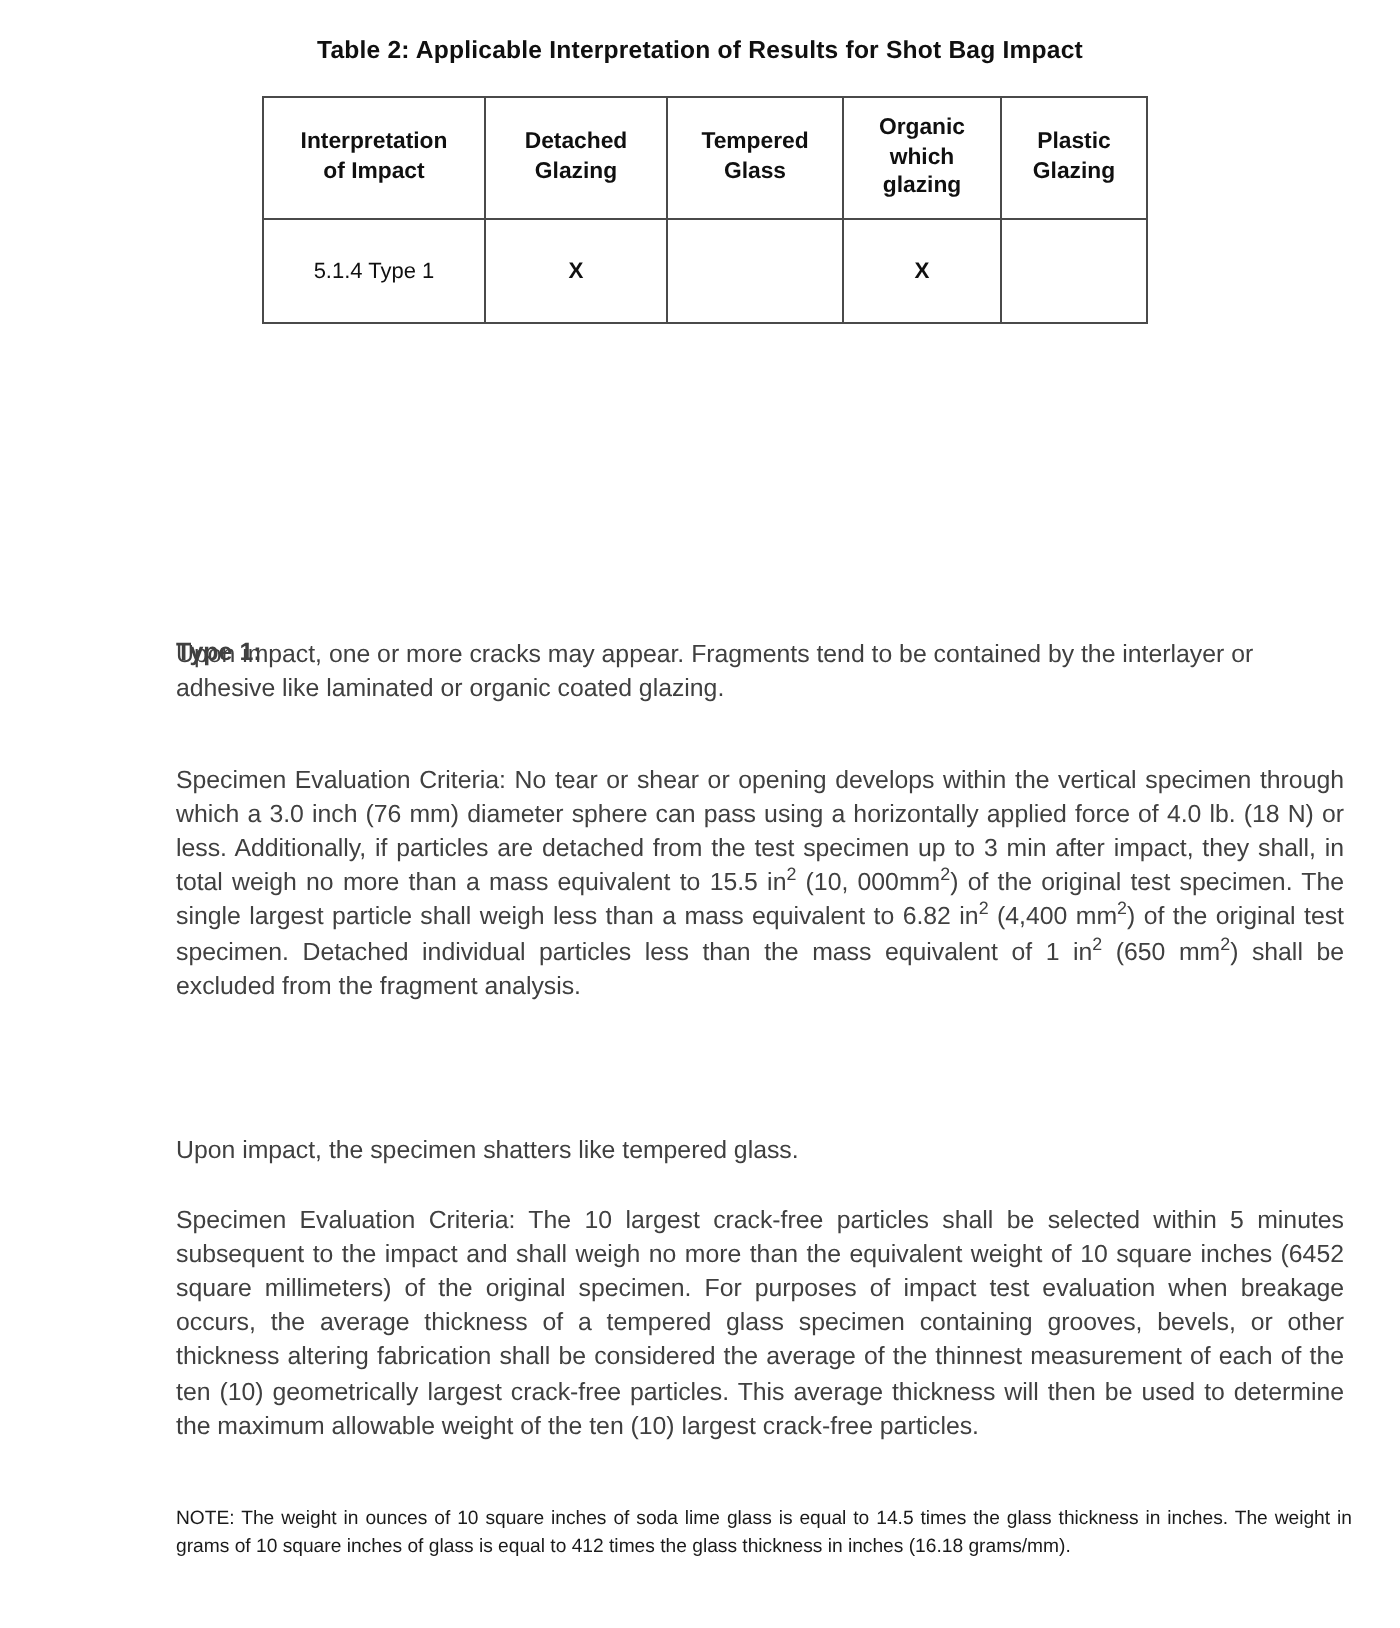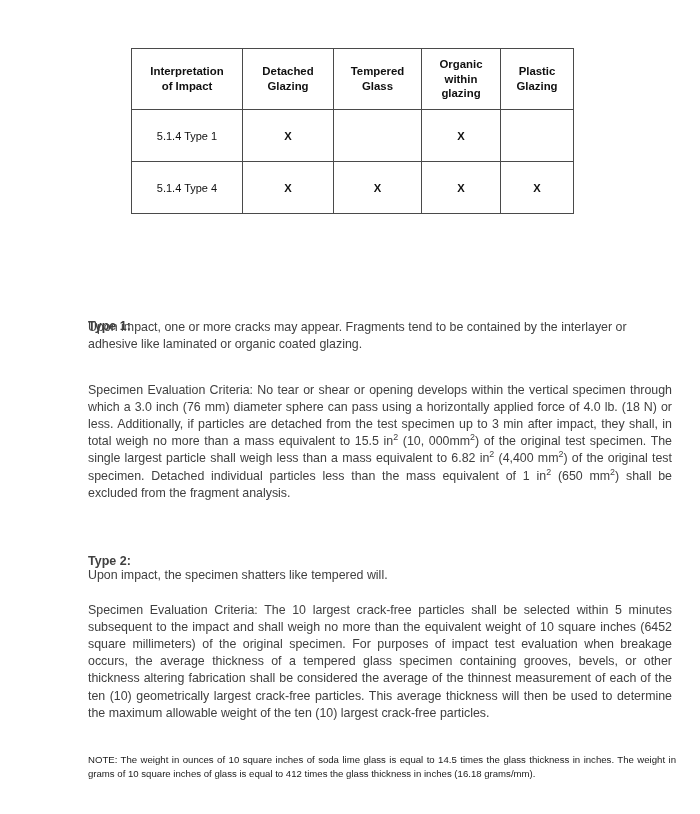--- a/index.html
+++ b/index.html
@@ -109,20 +109,21 @@
     font-size: 0.72em;
     vertical-align: super;
     line-height: 0;
   }
 </style>
 </head>
 <body>
 
 <div class="page">
 
+  <div class="table-title">Table 2: Applicable Interpretation of Results for Shot Bag Impact</div>
 
   <table class="data-table">
     <colgroup>
       <col class="col-a">
         <col class="col-b">
         <col class="col-c">
         <col class="col-d">
         <col class="col-e">
     </colgroup>
     <thead>
@@ -134,54 +135,46 @@
         <th>
           <div>Detached</div>
           <div>Glazing</div>
         </th>
         <th>
           <div>Tempered</div>
           <div>Glass</div>
         </th>
         <th>
           <div>Organic</div>
-          <div>within</div>
+          <div>which</div>
           <div>glazing</div>
         </th>
         <th>
           <div>Plastic</div>
           <div>Glazing</div>
         </th>
       </tr>
     </thead>
     <tbody>
       <tr>
         <td class="row-label">5.1.4 Type 1</td>
         <td>X</td>
         <td></td>
         <td>X</td>
         <td></td>
       </tr>
-      <tr>
-        <td class="row-label">5.1.4 Type 4</td>
-        <td>X</td>
-        <td>X</td>
-        <td>X</td>
-        <td>X</td>
-      </tr>
     </tbody>
   </table>
 
   <div class="body-block blk-type1-head heading">Type 1:</div>
 
   <div class="body-block blk-type1-body">Upon impact, one or more cracks may appear.  Fragments tend to be contained by the interlayer or adhesive like laminated or organic coated glazing.</div>
 
   <div class="body-block blk-type1-crit justified"><span>Specimen Evaluation Criteria:  No tear or shear or opening develops within the vertical specimen through which a 3.0 inch (76 mm) diameter sphere can pass using a horizontally applied force of 4.0 lb. (18 N) or less. Additionally, if particles are detached from the test specimen up to 3 min after impact, they shall, in total weigh no more than a mass equivalent to 15.5 in</span><sup>2</sup><span> (10, 000mm</span><sup>2</sup><span>) of the original test specimen.  The single largest particle shall weigh less than a mass equivalent to 6.82 in</span><sup>2</sup><span> (4,400 mm</span><sup>2</sup><span>) of the original test specimen. Detached individual particles less than the mass equivalent of 1 in</span><sup>2</sup><span> (650 mm</span><sup>2</sup><span>) shall be excluded from the fragment analysis.</span></div>
 
-  <div class="body-block blk-type2-head heading">Type 2:</div>
 
-  <div class="body-block blk-type2-body">Upon impact, the specimen shatters like tempered will.</div>
+  <div class="body-block blk-type2-body">Upon impact, the specimen shatters like tempered glass.</div>
 
   <div class="body-block blk-type2-crit justified">Specimen Evaluation Criteria: The 10 largest crack-free particles shall be selected within 5 minutes subsequent to the impact and shall weigh no more than the equivalent weight of 10 square inches (6452 square millimeters) of the original specimen.  For purposes of impact test evaluation when breakage occurs, the average thickness of a tempered glass specimen containing grooves, bevels, or other thickness altering fabrication shall be considered the average of the thinnest measurement of each of the ten (10) geometrically largest crack-free particles.  This average thickness will then be used to determine the maximum allowable weight of the ten (10) largest crack-free particles.</div>
 
   <div class="body-block blk-note note">NOTE:  The weight in ounces of 10 square inches of soda lime glass is equal to 14.5 times the glass thickness in inches.  The weight in grams of 10 square inches of glass is equal to 412 times the glass thickness in inches (16.18 grams/mm).</div>
 
 </div>
 
 </body></html>

